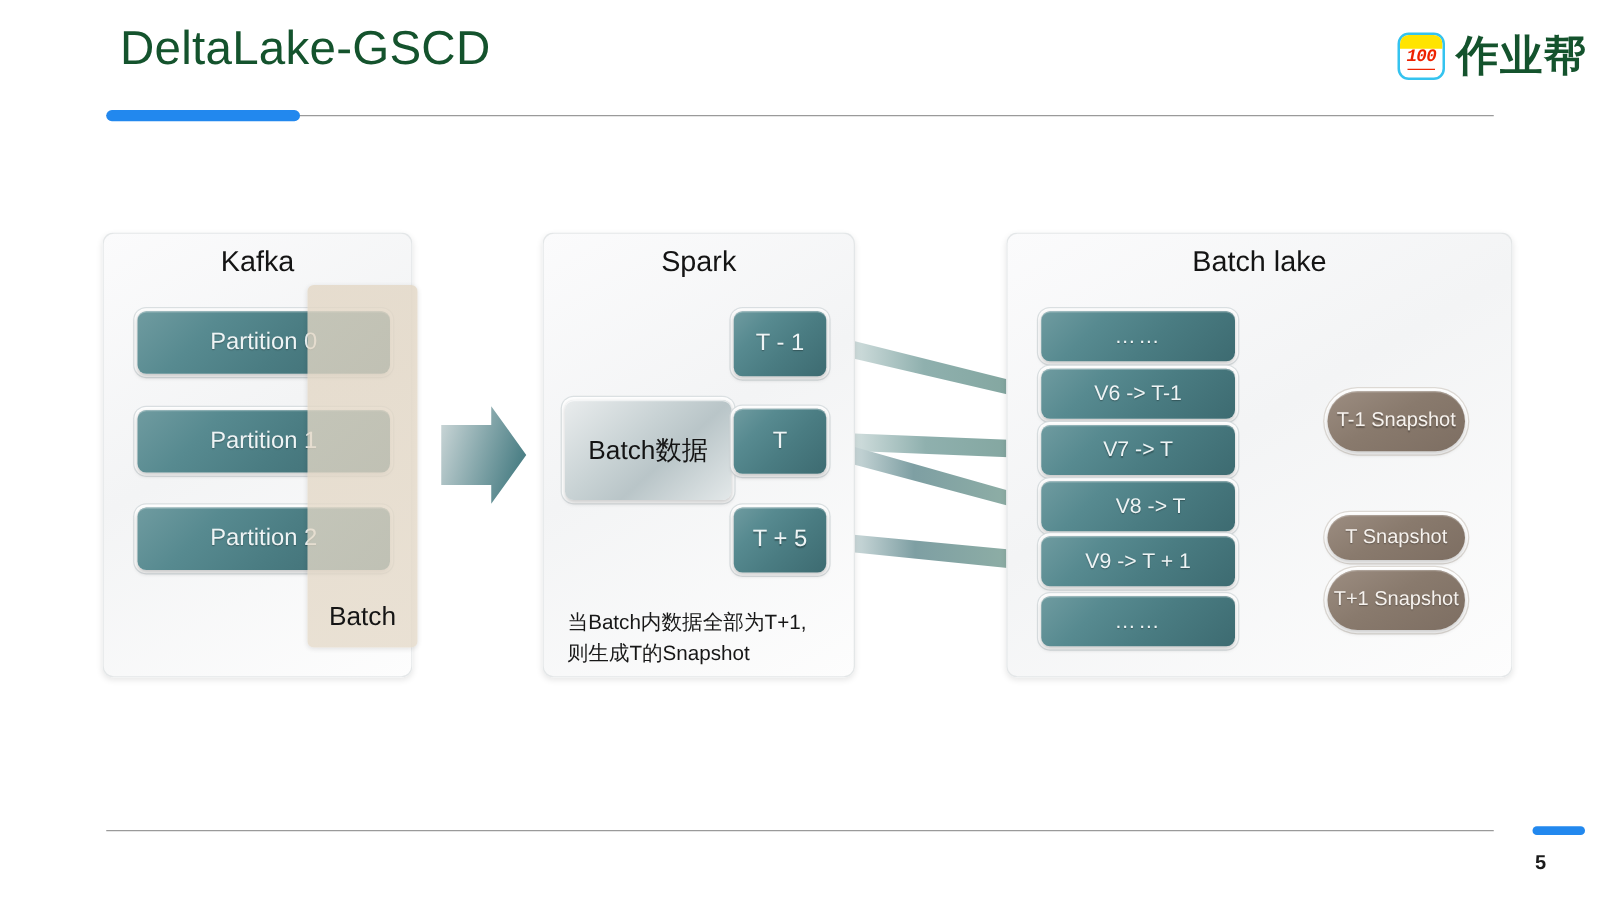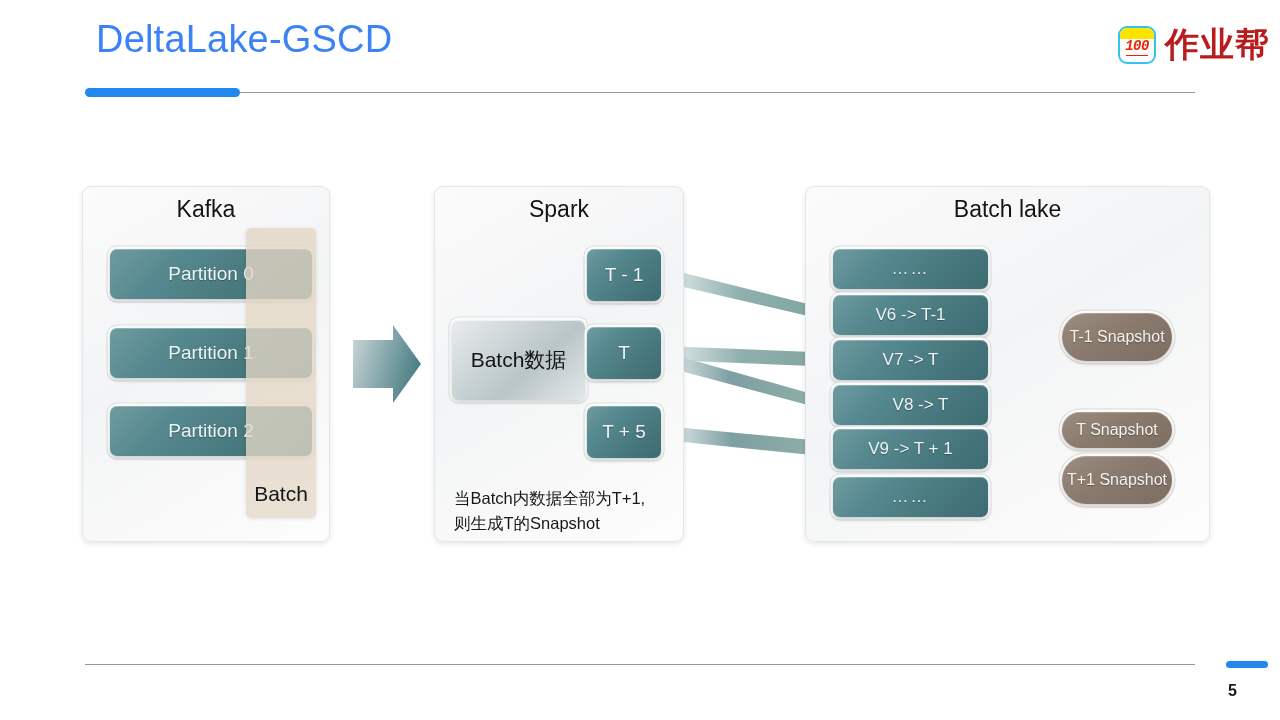--- a/index.html
+++ b/index.html
@@ -12,21 +12,21 @@
     font-family: "Liberation Sans", "DejaVu Sans", sans-serif;
     -webkit-font-smoothing: antialiased;
   }
 
   
   #slide-title {
     position: absolute;
     left: 96px; top: 18px;
     font-size: 38px;
     font-weight: 400;
-    color: #3b82f6;
+    color: #14532d;
     letter-spacing: 0.2px;
     white-space: nowrap;
   }
   #title-rule {
     position: absolute;
     left: 85px; top: 92px;
     width: 1110px; height: 1px;
     background: #9a9a9a;
   }
   #title-rule-accent {
@@ -62,21 +62,21 @@
     font-style: italic; font-weight: bold;
     font-size: 14px; color: #ee2200;
     letter-spacing: -0.5px;
   }
   #logo-mark .ul {
     position: absolute; left: 6px; right: 6px; bottom: 6px;
     height: 1.5px; background: #ee2200;
   }
   #logo-text {
     font-size: 34px; font-weight: bold;
-    color: #b91c1c; letter-spacing: 1px;
+    color: #14532d; letter-spacing: 1px;
     white-space: nowrap;
   }
 
   
   #footer-rule {
     position: absolute;
     left: 85px; top: 664px;
     width: 1110px; height: 1px;
     background: #9a9a9a;
   }
@@ -131,21 +131,21 @@
 
   
   #partition-0 { left: 110px; top: 249px; width: 202px; height: 50px; }
   #partition-1 { left: 110px; top: 328px; width: 202px; height: 50px; }
   #partition-2 { left: 110px; top: 406px; width: 202px; height: 50px; }
 
   
   #batch-overlay {
     position: absolute;
     left: 246px; top: 228px;
-    width: 70px; height: 290px;
+    width: 88px; height: 290px;
     border-radius: 5px;
     background: linear-gradient(180deg,
                 rgba(226,214,196,0.80) 0%,
                 rgba(228,217,200,0.78) 100%);
     box-shadow: 0 1px 4px rgba(0,0,0,0.10);
   }
   #batch-overlay-label {
     position: absolute;
     left: 0; right: 0; bottom: 12px;
     text-align: center;

